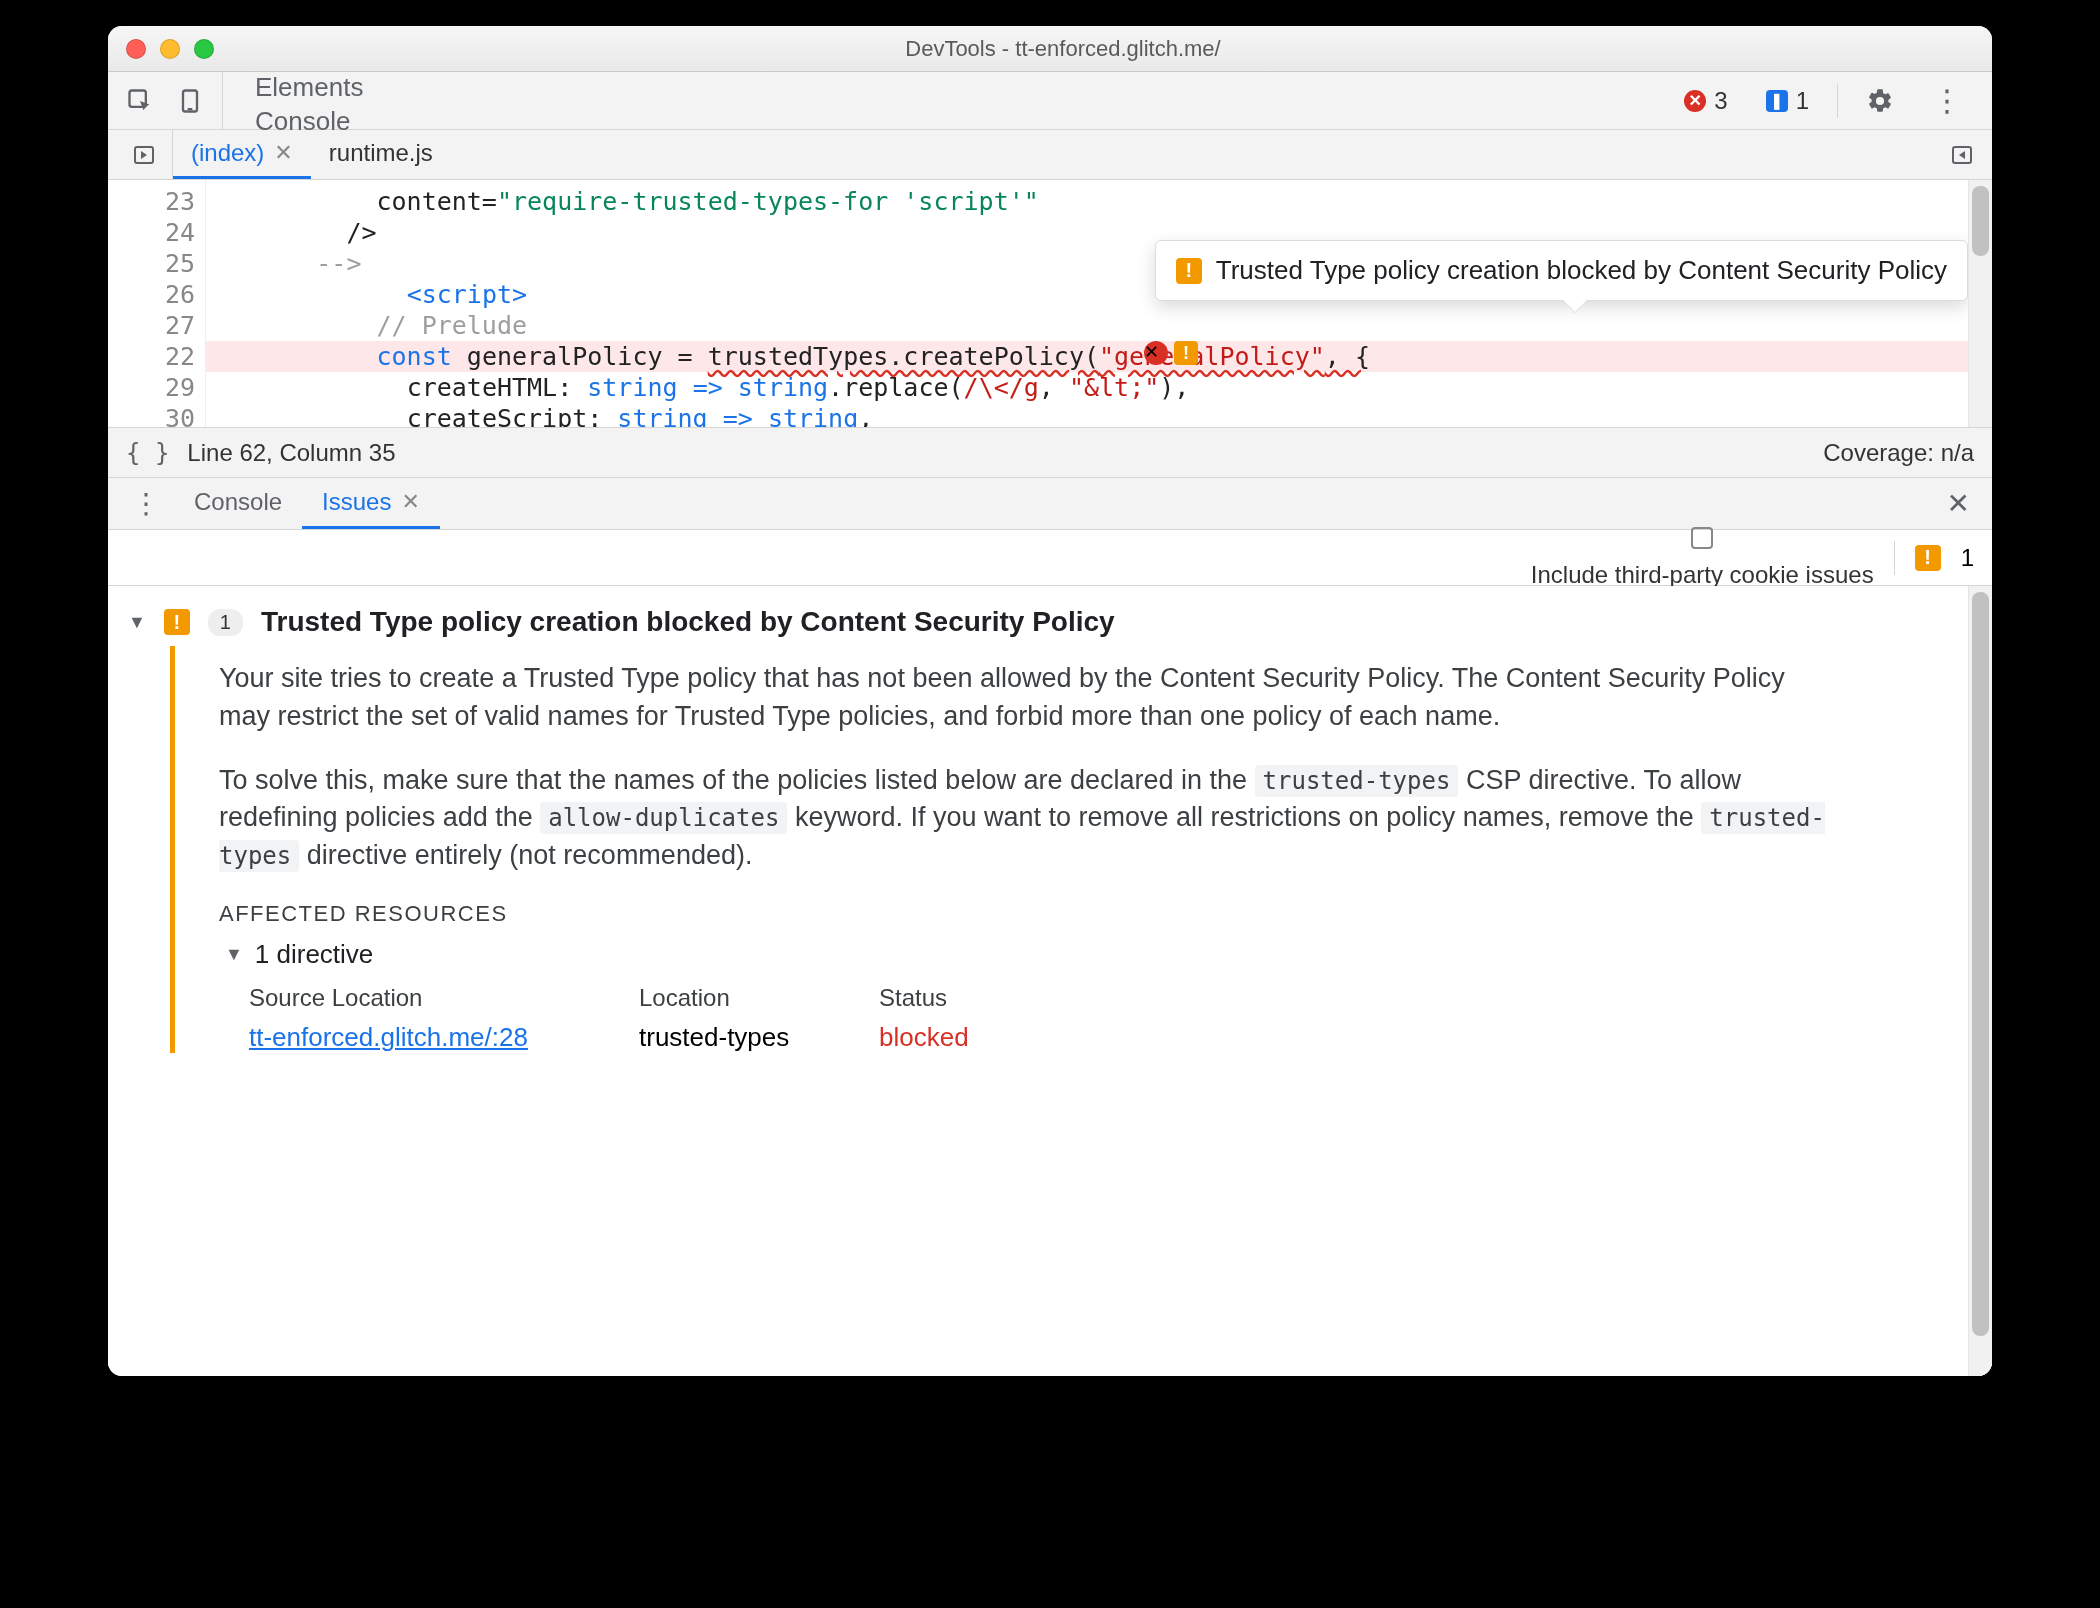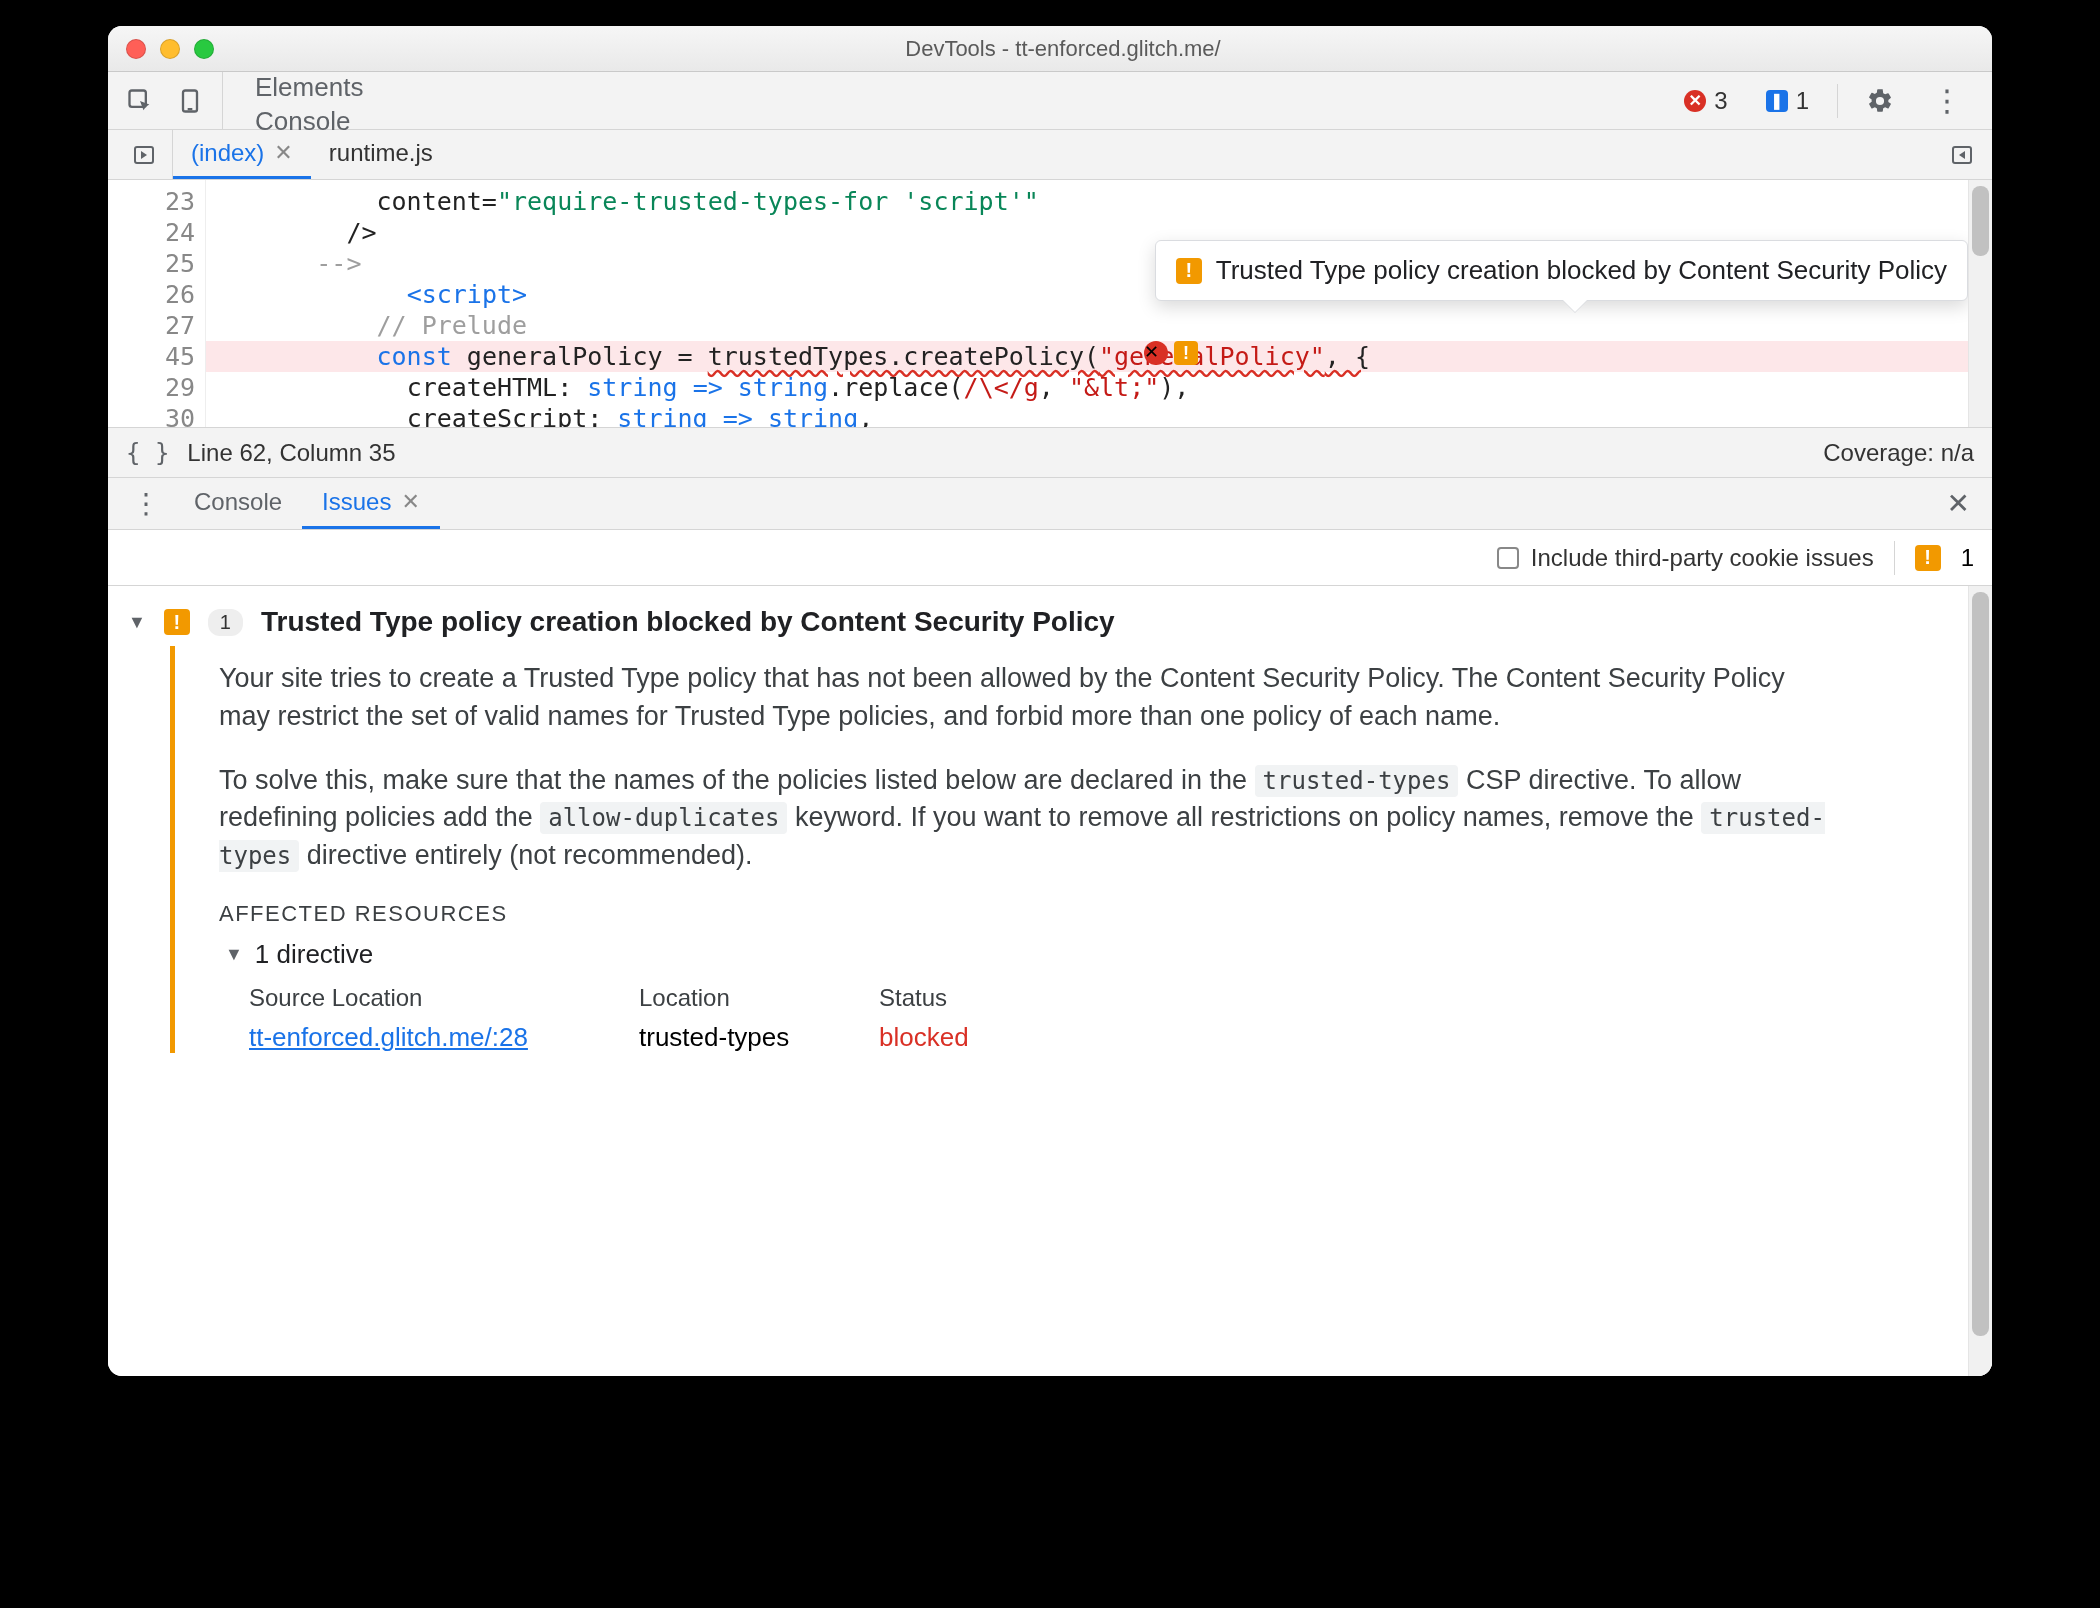--- a/index.html
+++ b/index.html
@@ -81,21 +81,21 @@
   
   .drawer-tabs{ height:52px; border-bottom:1px solid #d5d5d5; background:#f3f3f3; display:flex; align-items:center; padding:0 10px; flex:0 0 auto;}
   .drawer-tabs .kebab2{ font-size:28px; color:#5f6368; padding:0 14px;}
   .drawer-tab{ padding:0 20px; height:100%; display:flex; align-items:center; gap:10px; font-size:24px; color:#5f6368; border-bottom:3px solid transparent;}
   .drawer-tab.active{ color:#1a73e8; border-bottom-color:#1a73e8;}
   .drawer-tabs .grow{flex:1;}
   .drawer-close{ font-size:28px; color:#5f6368; padding:0 12px;}
   
   .drawer-filter{ height:56px; border-bottom:1px solid #d5d5d5; display:flex; align-items:center; justify-content:flex-end; padding:0 18px; gap:20px; flex:0 0 auto; background:#fff;}
   .cb{ width:22px; height:22px; border:2px solid #888; border-radius:4px;}
-  .drawer-filter label{ font-size:24px; color:#333; display:flex; align-items:center; gap:12px;}
+  .drawer-filter label{ font-size:24px; color:#333; display:flex; align-items:center; gap:12px;flex-direction:column;}
   
   .issues-body{ flex:1; overflow:hidden; position:relative; background:#fff;}
   .issues-scroll{ position:absolute; right:0; top:0; width:24px; bottom:0; background:#f1f1f1; border-left:1px solid #e5e5e5;}
   .issues-scroll .thumb{ position:absolute; left:3px; right:3px; top:6px; bottom:40px; background:#c1c1c1; border-radius:8px;}
   .issue-head{ display:flex; align-items:center; gap:18px; padding:20px 26px 8px 20px;}
   .tri{ color:#5f6368; font-size:18px;}
   .count-pill{ background:#eee; border-radius:12px; padding:2px 12px; font-size:20px; color:#333;}
   .issue-title{ font-size:28px; font-weight:600; color:#202124;}
   .issue-content{ margin-left:62px; border-left:5px solid #f29900; padding:14px 40px 0 44px; max-width:1700px;}
   .issue-content p{ font-size:27px; line-height:1.4; color:#3c4043; margin-bottom:26px;}
@@ -194,21 +194,21 @@
       </div>
     </div>
 
     <div class="source-wrap">
       <div class="gutter" id="gutter">
           <div>23</div>
           <div>24</div>
           <div>25</div>
           <div>26</div>
           <div>27</div>
-          <div>45</div>
+          <div>22</div>
           <div>29</div>
           <div>30</div>
         </div>
       <div class="code" id="code"><div class="line">          <span class="c-txt">content=</span><span class="c-green">"require-trusted-types-for 'script'"</span></div><div class="line">        <span class="c-txt">/&gt;</span></div><div class="line">      <span class="c-comment">--&gt;</span></div><div class="line">            <span class="c-tag">&lt;script&gt;</span></div><div class="line">          <span class="c-comment">// Prelude</span></div><div class="hl" style="top: 161px;"></div><div class="line">          <span class="c-kw">const</span> <span class="c-txt">generalPolicy</span> = <span class="c-txt squiggle">trustedTypes.createPolicy(</span><span class="c-str squiggle">"generalPolicy"</span><span class="c-txt squiggle">, {</span></div><div class="line">            <span class="c-txt">createHTML: </span><span class="c-type">string</span> <span class="c-kw">=&gt;</span> <span class="c-type">string</span><span class="c-txt">.replace(</span><span class="c-str">/\&lt;/g</span><span class="c-txt">, </span><span class="c-str">"&amp;lt;"</span><span class="c-txt">),</span></div><div class="line">            <span class="c-txt">createScript: </span><span class="c-type">string</span> <span class="c-kw">=&gt;</span> <span class="c-type">string</span><span class="c-txt">,</span></div></div>
       <div class="line-badges">
         <span class="dot err-dot">✕</span>
         <span class="warn-badge">!</span>
       </div>
       <div class="tooltip">
         <span class="warn-badge">!</span>

